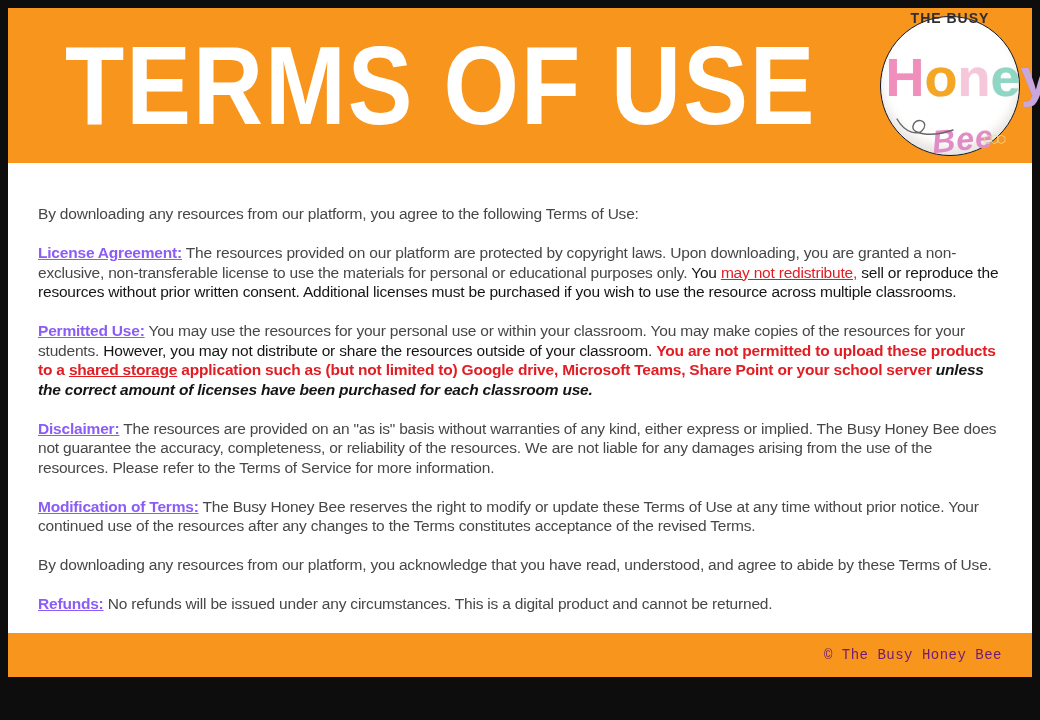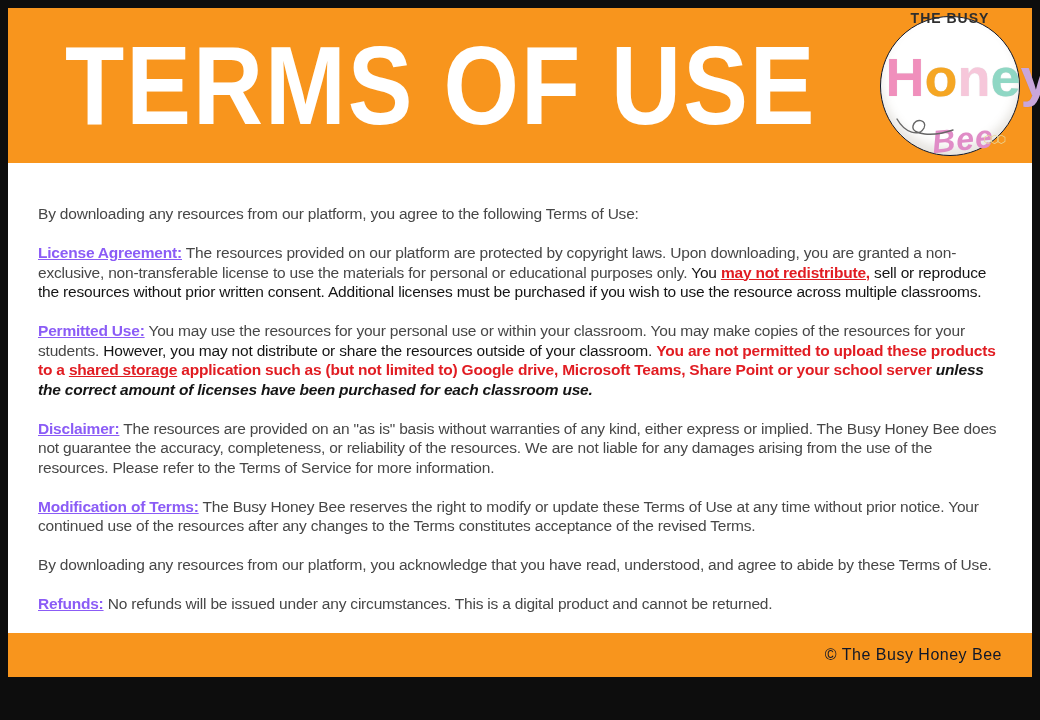--- a/index.html
+++ b/index.html
@@ -74,36 +74,37 @@
     padding:41px 30px 0 30px;
     color:#474747;
     font-size:15.5px;
     line-height:19.5px;
     letter-spacing:-0.2px;
   }
   .content p{margin:0 0 19.5px 0;}
   .run-h  {font-weight:bold;color:#8b5cf6;text-decoration:underline;}
   .run-n  {}
   .run-b  {font-weight:normal;color:#151515;}
-  .run-ru {font-weight:bold;color:var(--red);text-decoration:underline;text-align:right;}
+  .run-ru {font-weight:normal;color:var(--red);text-decoration:underline;text-align:right;}
   .run-rb {font-weight:bold;color:var(--red);}
   .run-rbu{font-weight:bold;color:var(--red);text-decoration:underline;}
   .run-bi {font-weight:bold;font-style:italic;color:#151515;}
   
   .footer{
     flex:0 0 44px;height:44px;
     background:var(--orange);
     display:flex;align-items:center;justify-content:flex-end;
     padding-right:30px;
     box-sizing:border-box;
   }
   .footer-text{
-    color:#0f172a;
-    font-size:16px;
+    color:#701a75;
+    font-size:14px;
     letter-spacing:0.5px;
+    font-family:Liberation Mono, monospace;
   }
 </style>
 </head>
 <body>
 
 <div class="frame">
 
   <div class="header">
     <h1 class="page-title">TERMS OF USE</h1>
 

